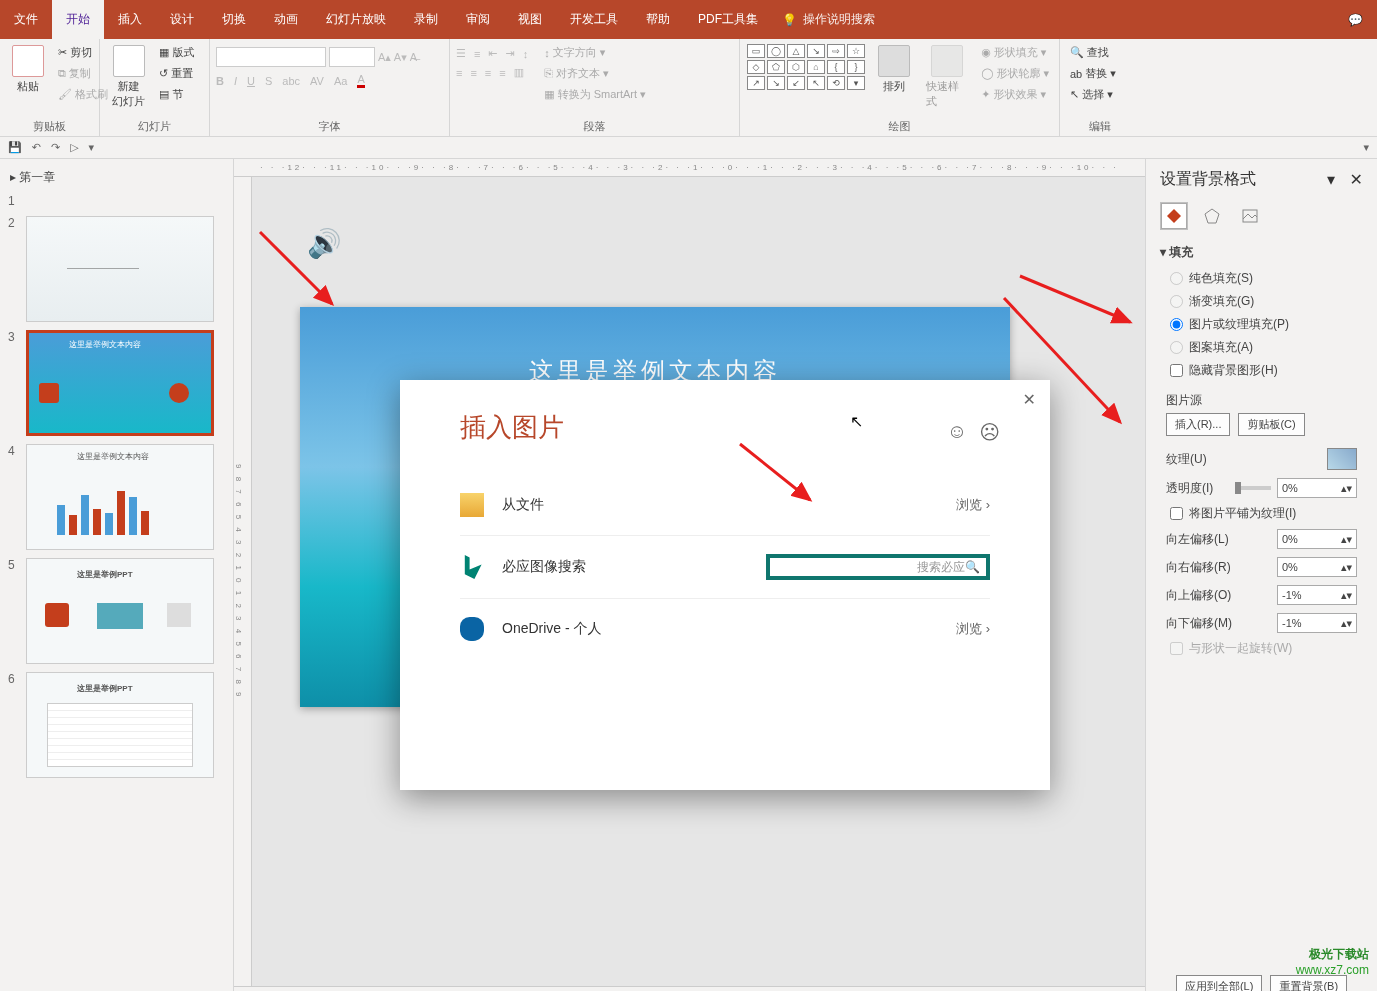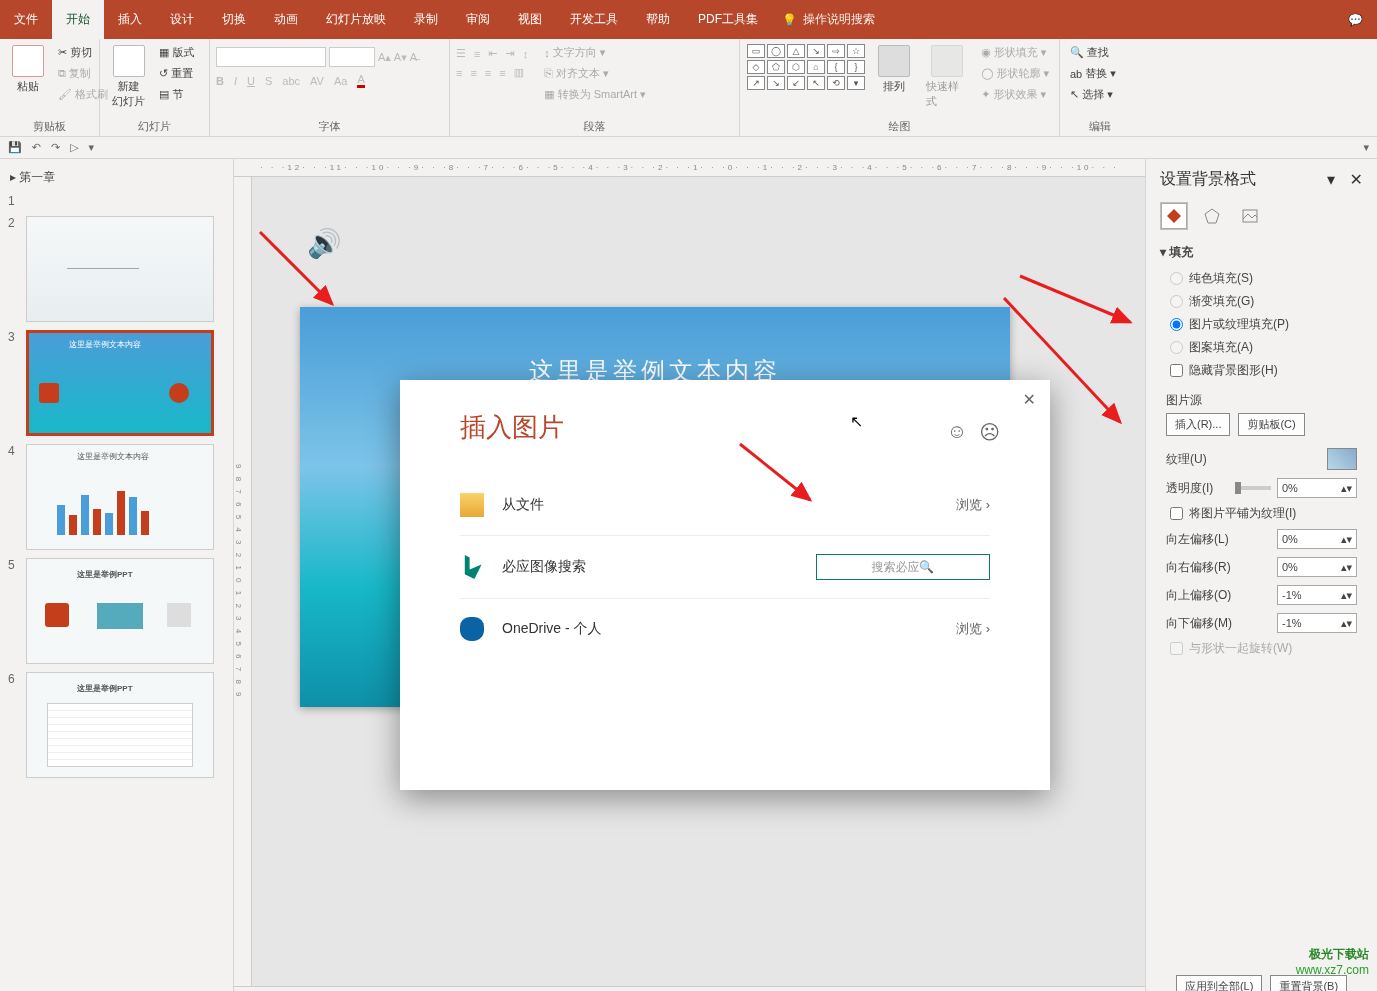--- a/index.html
+++ b/index.html
@@ -1,21 +1,21 @@
 <!DOCTYPE html>
 <html><head>
 <meta charset="utf-8">
 <style>
 * { margin: 0; padding: 0; box-sizing: border-box; font-family: "Microsoft YaHei", "Segoe UI", sans-serif; }
 body { background: #e6e6e6; width: 1377px; height: 991px; overflow: hidden; position: relative; }
 
 
 .tab-bar { background: #b7472a; height: 39px; display: flex; align-items: center; color: #fff; font-size: 12px; }
 .tab { padding: 0 14px; height: 100%; display: flex; align-items: center; cursor: pointer; }
-.tab.active { background: #f3f2f1; color: #14532d; }
+.tab.active { background: #f3f2f1; color: #4c1d95; }
 .tab-search { padding-left: 10px; display: flex; align-items: center; gap: 6px; opacity: .9; }
 .tab-spacer { flex: 1; }
 .tab-right { padding: 0 14px; }
 
 
 .ribbon { background: #f3f2f1; height: 98px; border-bottom: 1px solid #d6d6d6; display: flex; font-size: 11px; color: #444; }
 .group { border-right: 1px solid #d6d6d6; padding: 4px 6px 2px; display: flex; flex-direction: column; }
 .group-body { flex: 1; display: flex; align-items: flex-start; gap: 4px; }
 .group-label { text-align: center; color: #666; font-size: 11px; padding-top: 2px; }
 .big-btn { display: flex; flex-direction: column; align-items: center; gap: 2px; padding: 2px 6px; cursor: pointer; }
@@ -71,21 +71,21 @@
 
 
 .dialog { position:absolute; left:400px; top:380px; width:650px; height:410px; background:#fff; box-shadow:0 8px 30px rgba(0,0,0,.4); padding:30px 60px; }
 .dialog-title { color:#b7472a; font-size:26px; margin-bottom:30px; }
 .dlg-close { position:absolute; top:10px; right:14px; font-size:16px; color:#666; cursor:pointer; }
 .dlg-faces { position:absolute; top:40px; right:50px; display:flex; gap:12px; font-size:20px; color:#666; }
 .dlg-row { display:flex; align-items:center; padding:18px 0; border-bottom:1px solid #eee; }
 .dlg-ico { width:24px; height:24px; margin-right:18px; background:#ddd; }
 .dlg-label { flex:1; font-size:14px; color:#333; }
 .dlg-action { font-size:13px; color:#666; cursor:pointer; }
-.dlg-search { width:174px; height:26px; border:1px solid #0f766e; font-size:12px; padding:0 6px; color:#999; display:flex; align-items:center; justify-content:center; }
+.dlg-search { width:224px; height:26px; border:4px solid #0f766e; font-size:12px; padding:0 6px; color:#999; display:flex; align-items:center; justify-content:flex-end; }
 
 
 .arrow { position:absolute; pointer-events:none; }
 .arrow svg { overflow:visible; }
 
 
 .tmini { position:absolute; font-size:8px; color:#555; }
 
 
 .watermark { position:absolute; right:8px; bottom:14px; font-size:12px; color:#2aa02a; text-align:right; z-index:9999; pointer-events:none;margin-top:36px; }

